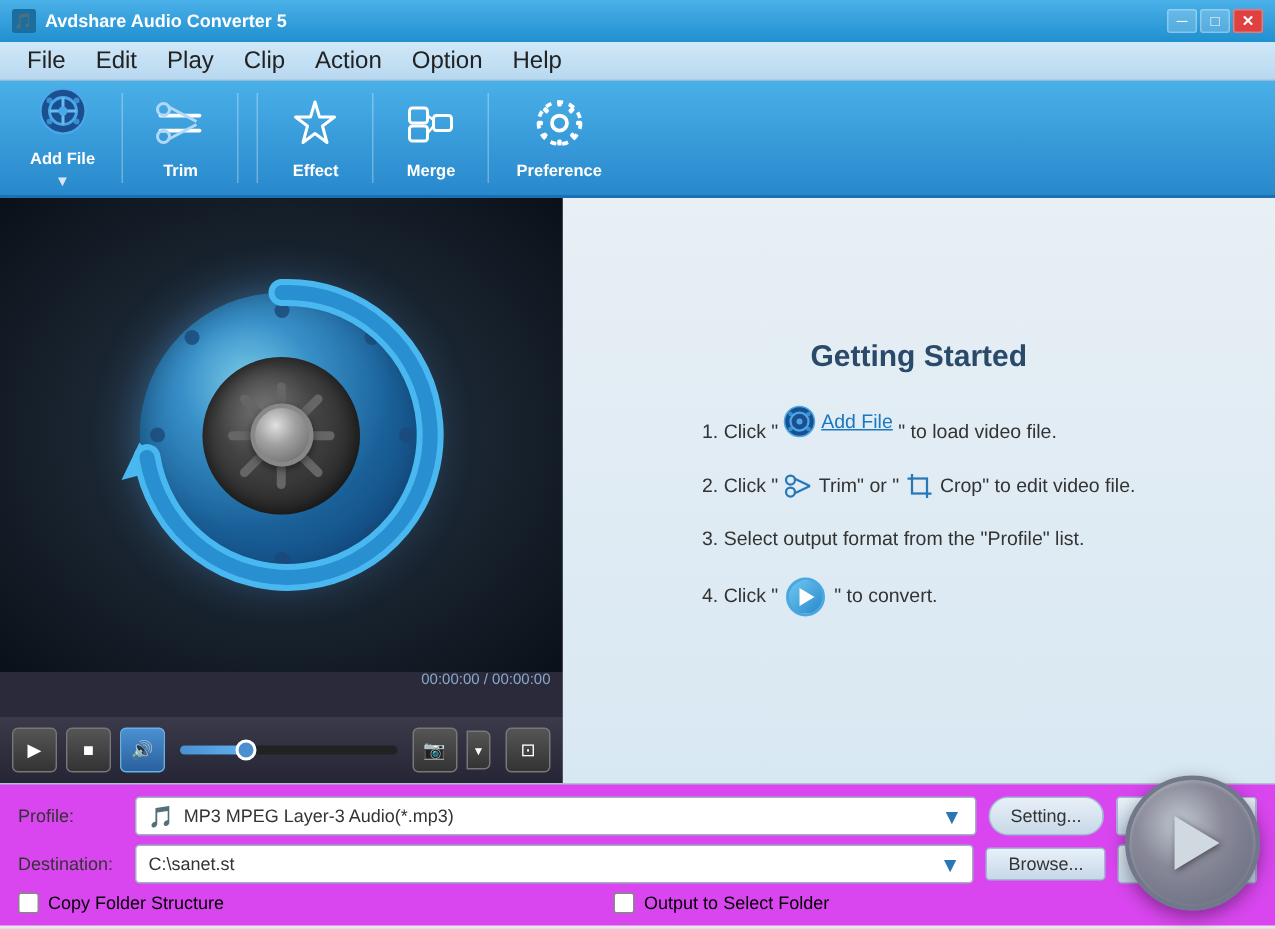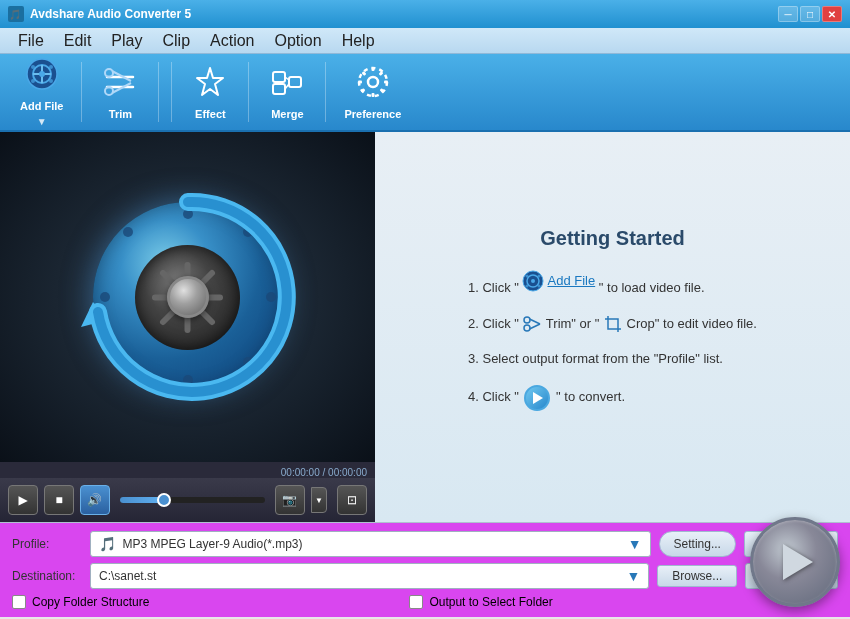--- a/index.html
+++ b/index.html
@@ -53,21 +53,21 @@
     #video-panel {
       width: 375px; background: #1a1a2a; position: relative; flex-shrink: 0;
       display: flex; flex-direction: column;
     }
     #video-area {
       flex: 1; background: radial-gradient(ellipse at center, #2a3a4a 0%, #0a1018 100%);
       display: flex; align-items: center; justify-content: center; position: relative;
     }
 
     #video-timeline {
-      height: 16px; background: #2a2a3a; display: flex; align-items: flex-end; padding: 0 8px;
+      height: 30px; background: #2a2a3a; display: flex; align-items: flex-start; padding: 0 8px;
       color: #88aacc; font-size: 10px; justify-content: flex-end;
     }
     #video-controls {
       height: 44px; background: linear-gradient(to bottom, #3a3a4a, #252535);
       display: flex; align-items: center; padding: 0 8px; gap: 6px;
     }
     .ctrl-btn {
       width: 30px; height: 30px; border-radius: 4px;
       background: linear-gradient(to bottom, #555, #333);
       border: 1px solid #777; display: flex; align-items: center; justify-content: center;
@@ -382,21 +382,21 @@
   </div>
 </div>
 
 <div id="bottom-wrapper">
   <div id="bottom-bar">
 
     <div class="profile-row">
       <span class="profile-label">Profile:</span>
       <div class="profile-select">
         <span class="ps-icon">🎵</span>
-        <span>MP3 MPEG Layer-9 Audio(*.mp3)</span>
+        <span>MP3 MPEG Layer-3 Audio(*.mp3)</span>
         <span class="ps-arrow">▼</span>
       </div>
       <button class="btn-settings">Setting...</button>
       <div style="display:flex;align-items:stretch;">
         <button class="btn-saveas">
           <span>Save As...</span>
         </button>
         <button style="height:26px;width:18px;padding:0;background:linear-gradient(to bottom,#e8f0f8,#c8d8e8);border:1px solid #a0b8d0;border-left:none;border-radius:0 3px 3px 0;cursor:pointer;font-size:10px;">▼</button>
       </div>
     </div>

